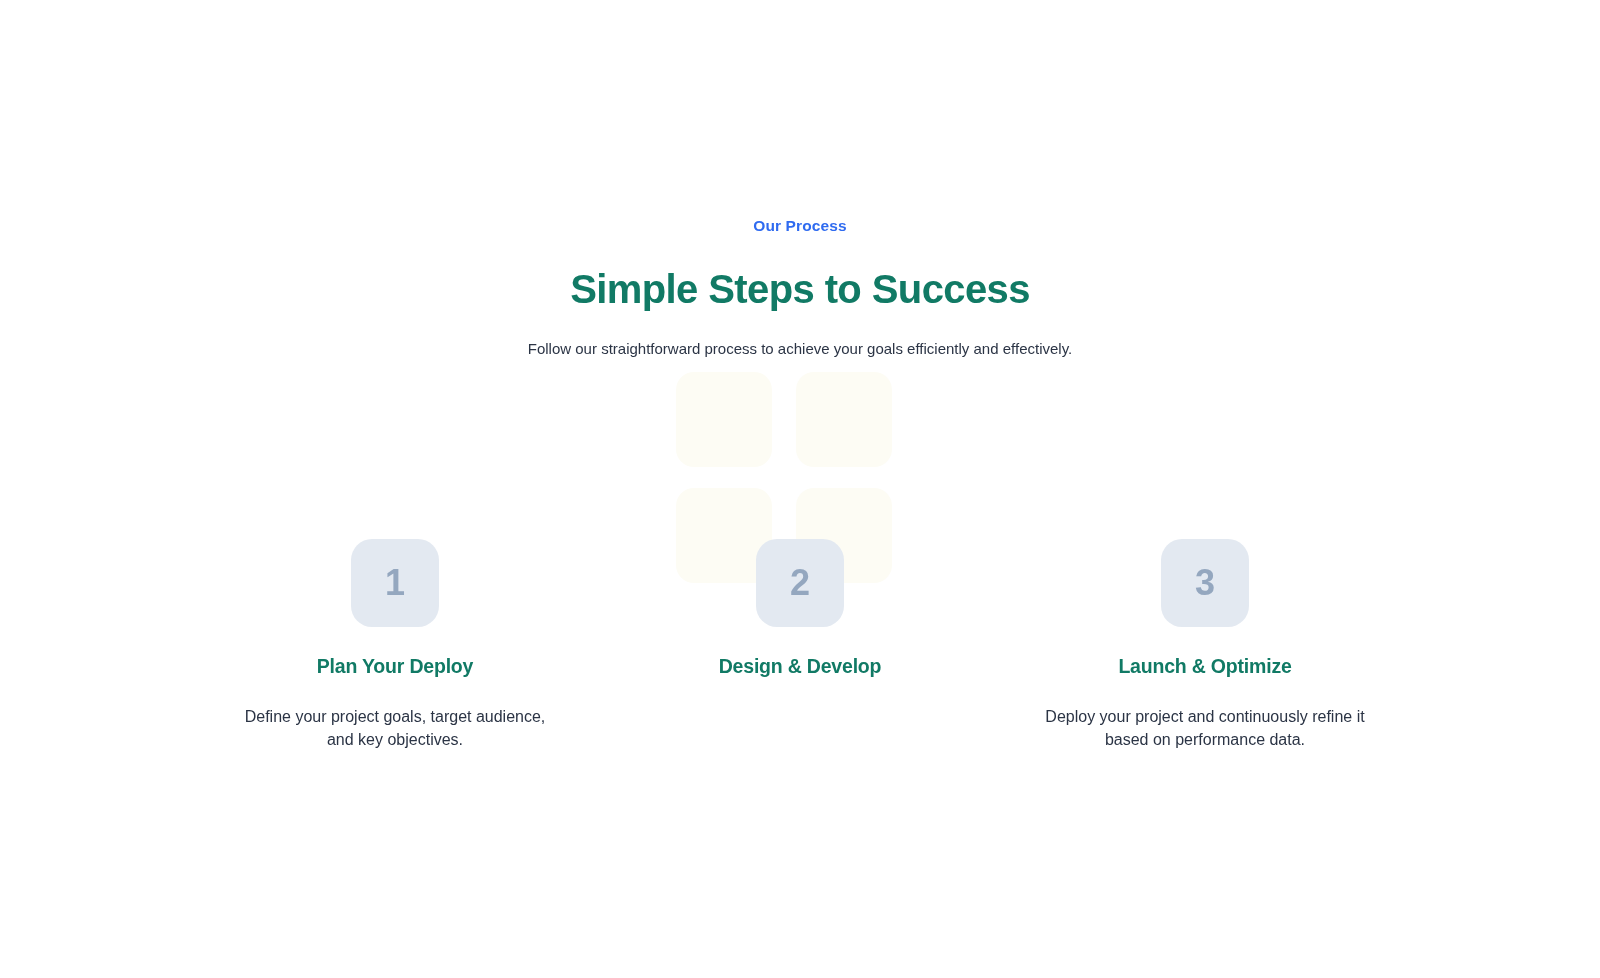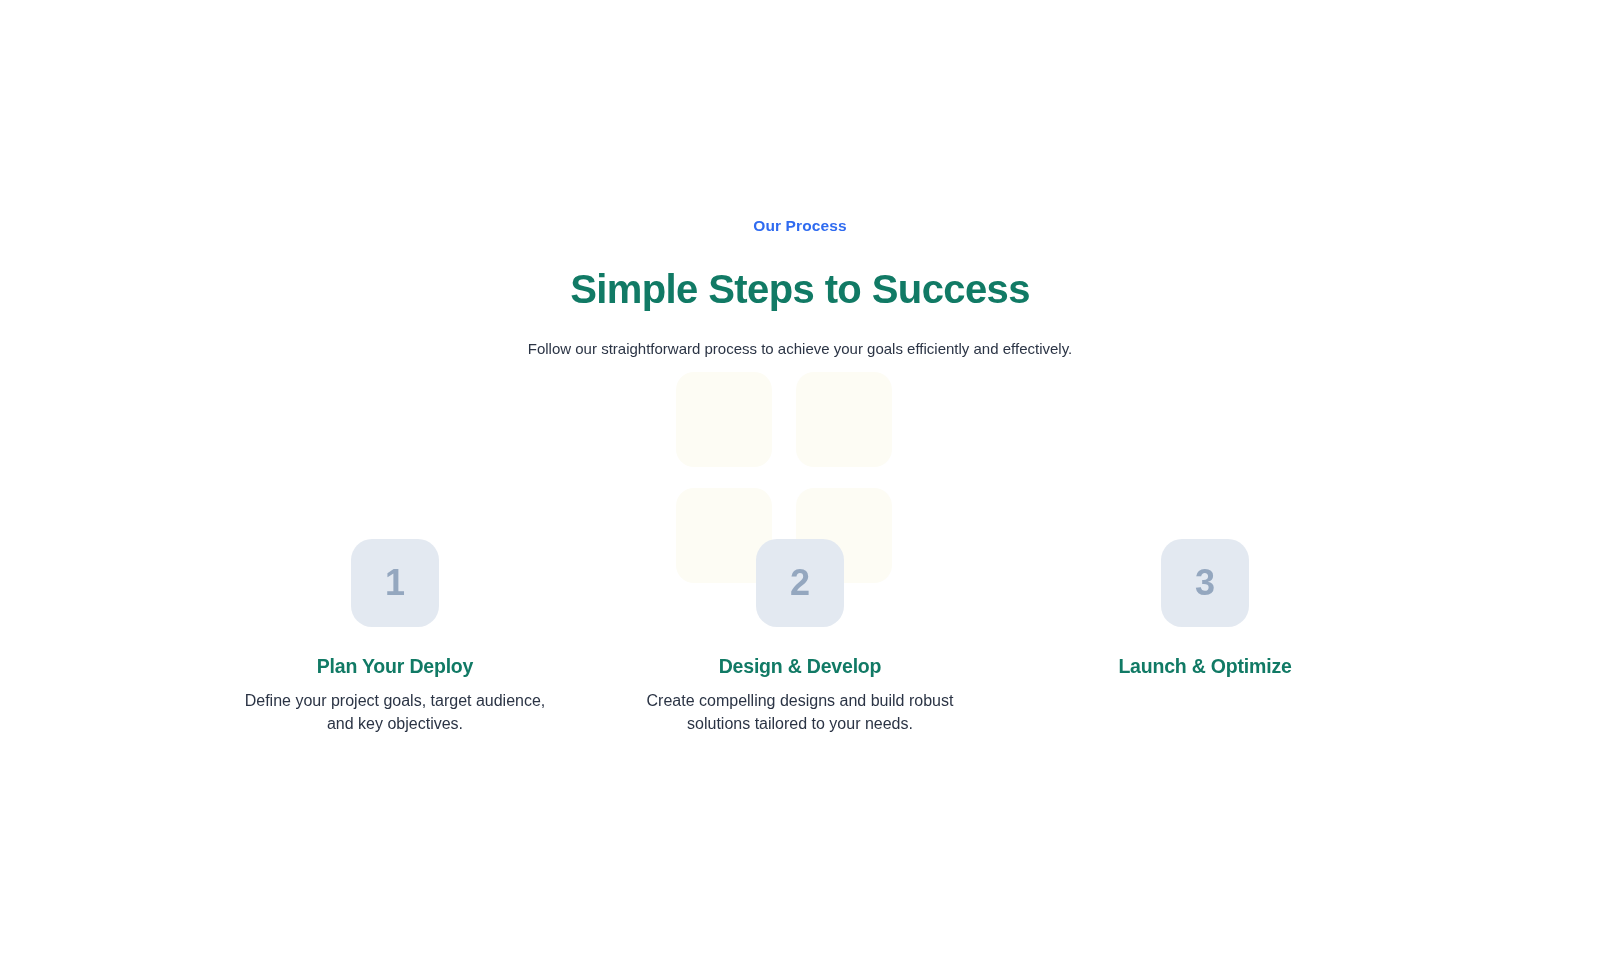--- a/index.html
+++ b/index.html
@@ -122,21 +122,21 @@
   .step-title {
     margin-top: 26px;
     font-size: 19.5px;
     font-weight: 700;
     letter-spacing: -0.2px;
     color: #117a65;
     line-height: 27px;
   }
 
   .step-desc {
-    margin-top: 10px;
+    margin-top: 26px;
     width: 320px;
     font-size: 16px;
     font-weight: 400;
     color: #2b3445;
     line-height: 22.5px;
   }
 </style>
 </head>
 <body>
 
@@ -159,23 +159,23 @@
 
     <div class="step">
       <div class="step-badge">1</div>
       <div class="step-title">Plan Your Deploy</div>
       <div class="step-desc">Define your project goals, target audience, and key objectives.</div>
     </div>
 
     <div class="step">
       <div class="step-badge">2</div>
       <div class="step-title">Design &amp; Develop</div>
-      <div class="step-desc">Create compelling designs and build robust solutions tailored to your needs.</div>
     </div>
 
     <div class="step">
       <div class="step-badge">3</div>
       <div class="step-title">Launch &amp; Optimize</div>
+      <div class="step-desc">Deploy your project and continuously refine it based on performance data.</div>
     </div>
 
   </div>
 
 </div>
 
 </body></html>

